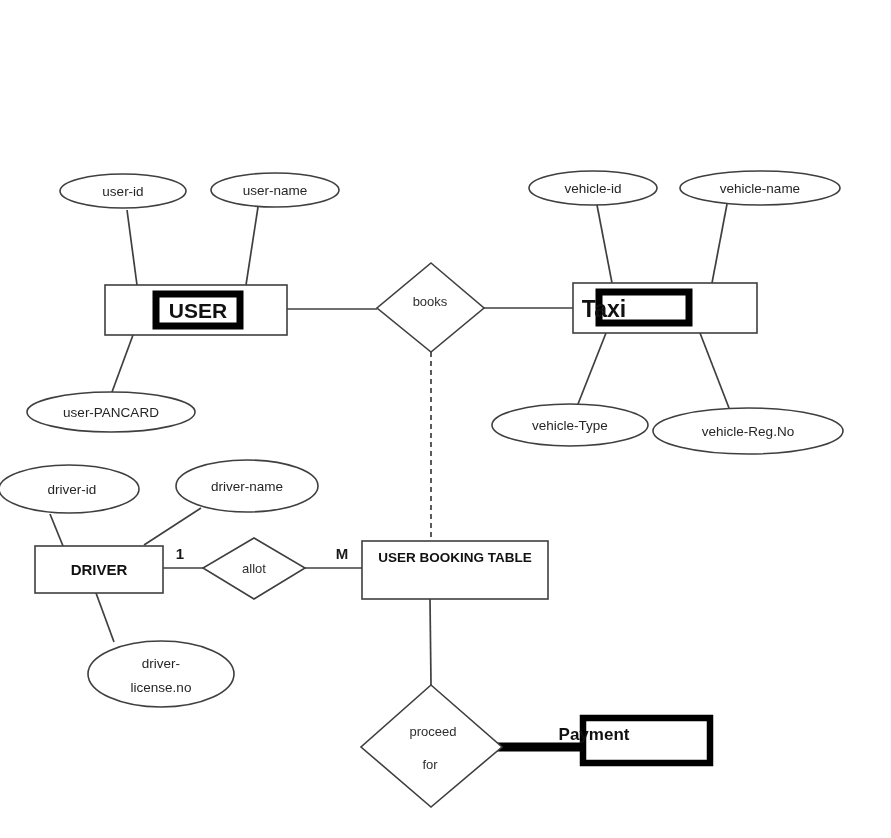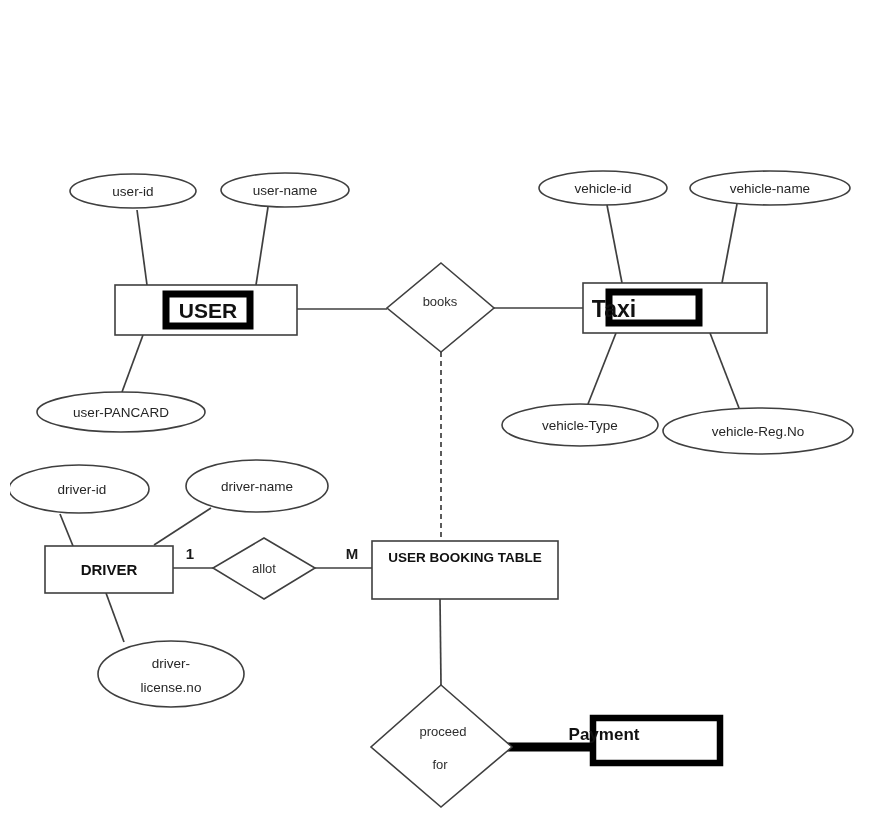--- a/index.html
+++ b/index.html
@@ -4,21 +4,21 @@
 <style>
   html, body {
     margin: 0;
     padding: 0;
     background: #ffffff;
     width: 891px;
     height: 838px;
     overflow: hidden;
     font-family: "Liberation Sans", sans-serif;
   }
-  .canvas { position: relative; width: 738px; height: 838px; margin-left: 10px; }
+  .canvas { position: relative; width: 738px; height: 838px; }
   svg { display: block; }
   .shape  { fill: #ffffff; stroke: #3f3f3f; stroke-width: 1.6px; }
   .edge   { stroke: #3f3f3f; stroke-width: 1.7px; }
   .edge-dashed { stroke: #3f3f3f; stroke-width: 1.7px; stroke-dasharray: 5 4; }
   .edge-thick  { stroke: #000000; stroke-width: 9px; }
   .boldbox { fill: none; stroke: #000000; }
   .lbl  { fill: #262626; font-size: 13.5px; text-anchor: middle; }
   .lbl-sm { fill: #2e2e2e; font-size: 13px; text-anchor: middle; }
   .ent  { fill: #111111; font-weight: bold; text-anchor: middle; }
   .card { fill: #1a1a1a; font-weight: bold; font-size: 15px; text-anchor: middle; }

